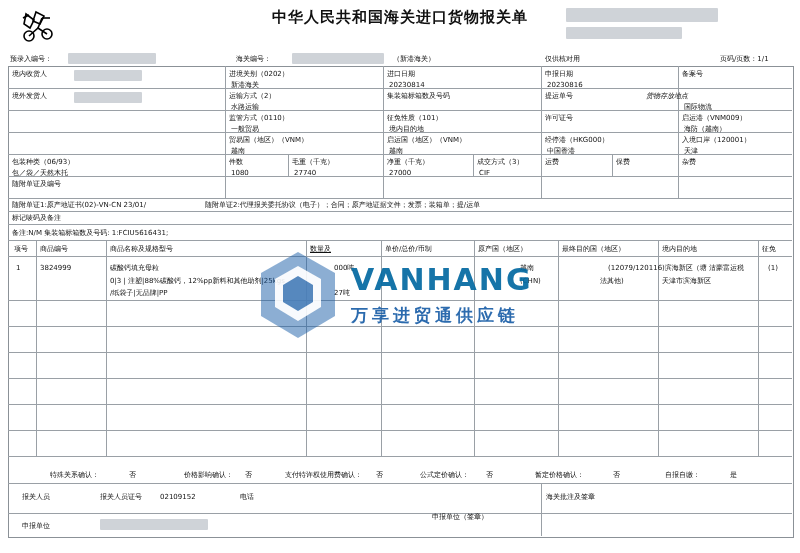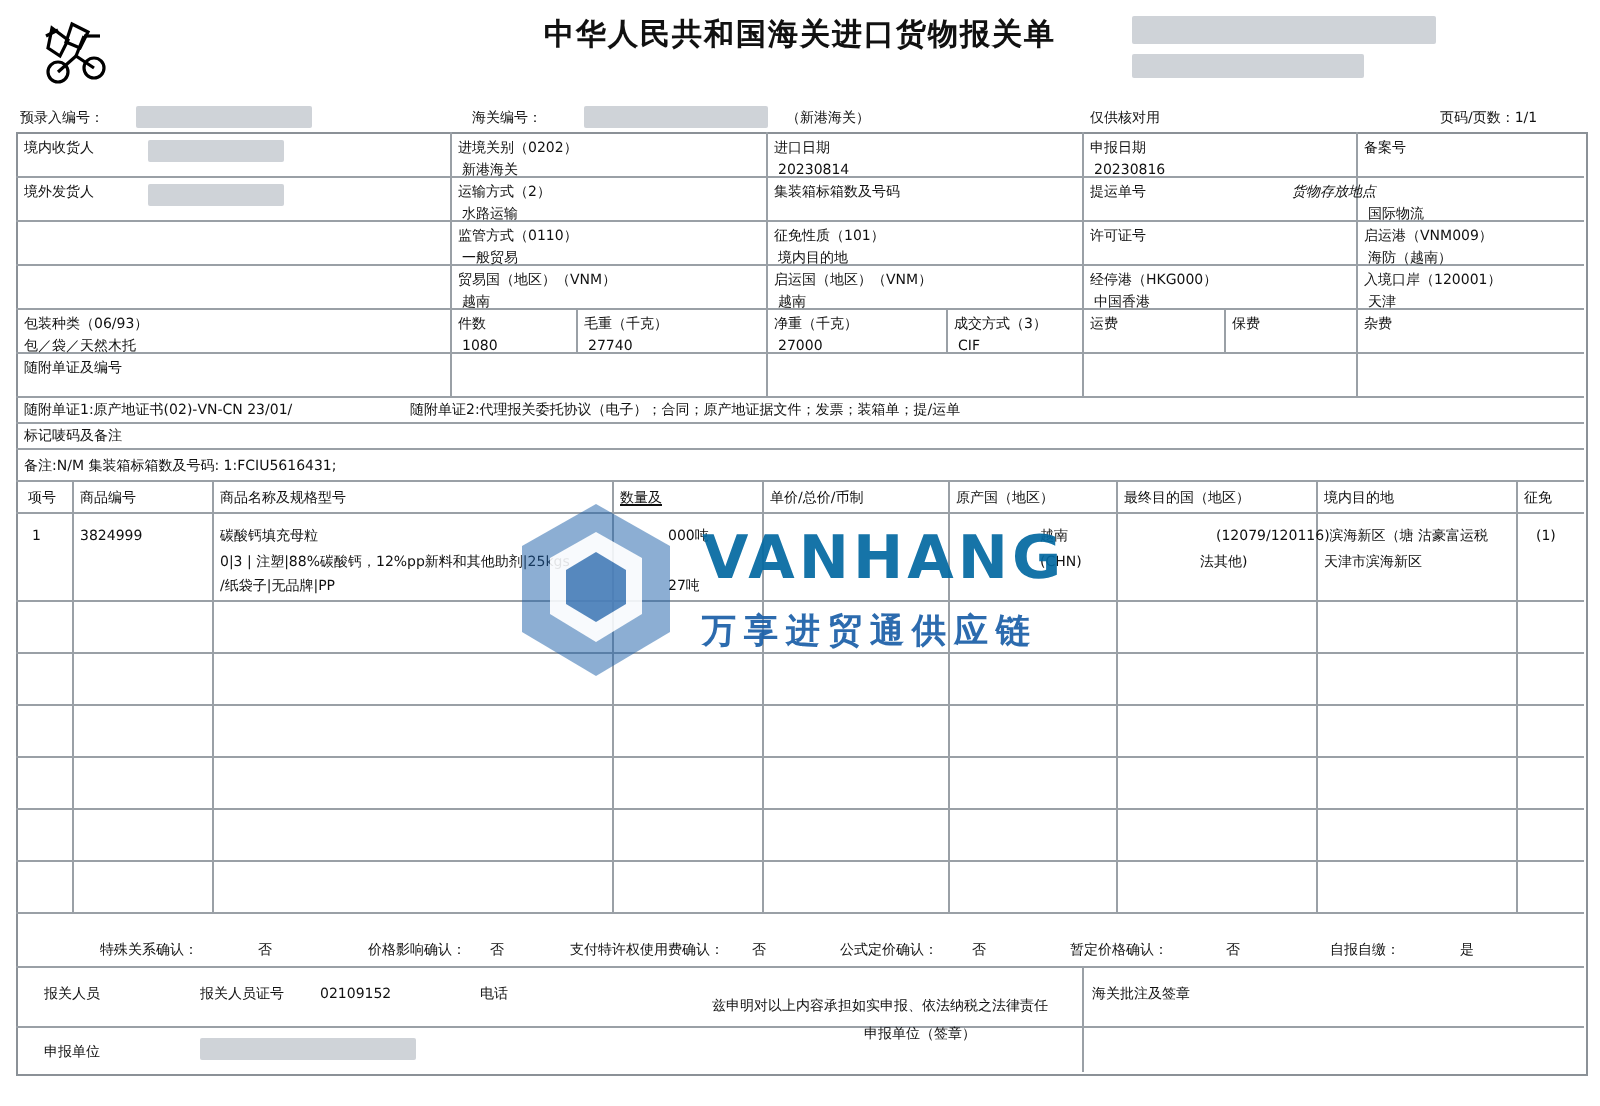--- a/index.html
+++ b/index.html
@@ -291,21 +291,20 @@
 
   <div class="vline" style="left:541px;top:483px;height:53px;"></div>
 
   <div class="txt" style="left:22px;top:492px;">报关人员</div>
   <div class="txt" style="left:100px;top:492px;">报关人员证号</div>
   <div class="txt" style="left:160px;top:492px;">02109152</div>
   <div class="txt" style="left:240px;top:492px;">电话</div>
   <div class="txt" style="left:22px;top:521px;">申报单位</div>
   <div class="redact" style="position:absolute;left:100px;top:519px;width:108px;"></div>
 
-  <div class="txt" style="left:356px;top:498px;">兹申明对以上内容承担如实申报、依法纳税之法律责任</div>
   <div class="txt" style="left:432px;top:512px;">申报单位（签章）</div>
   <div class="txt" style="left:546px;top:492px;">海关批注及签章</div>
 
   <div class="wm">
     <svg class="wm-hex" viewBox="0 0 86 94">
       <g fill="#1b5fa8" opacity="0.55">
         <polygon points="43,2 80,23 80,66 43,88 6,66 6,23"></polygon>
       </g>
       <g fill="#ffffff" opacity="0.95">
         <polygon points="43,16 66,29 66,57 43,71 20,57 20,29"></polygon>

